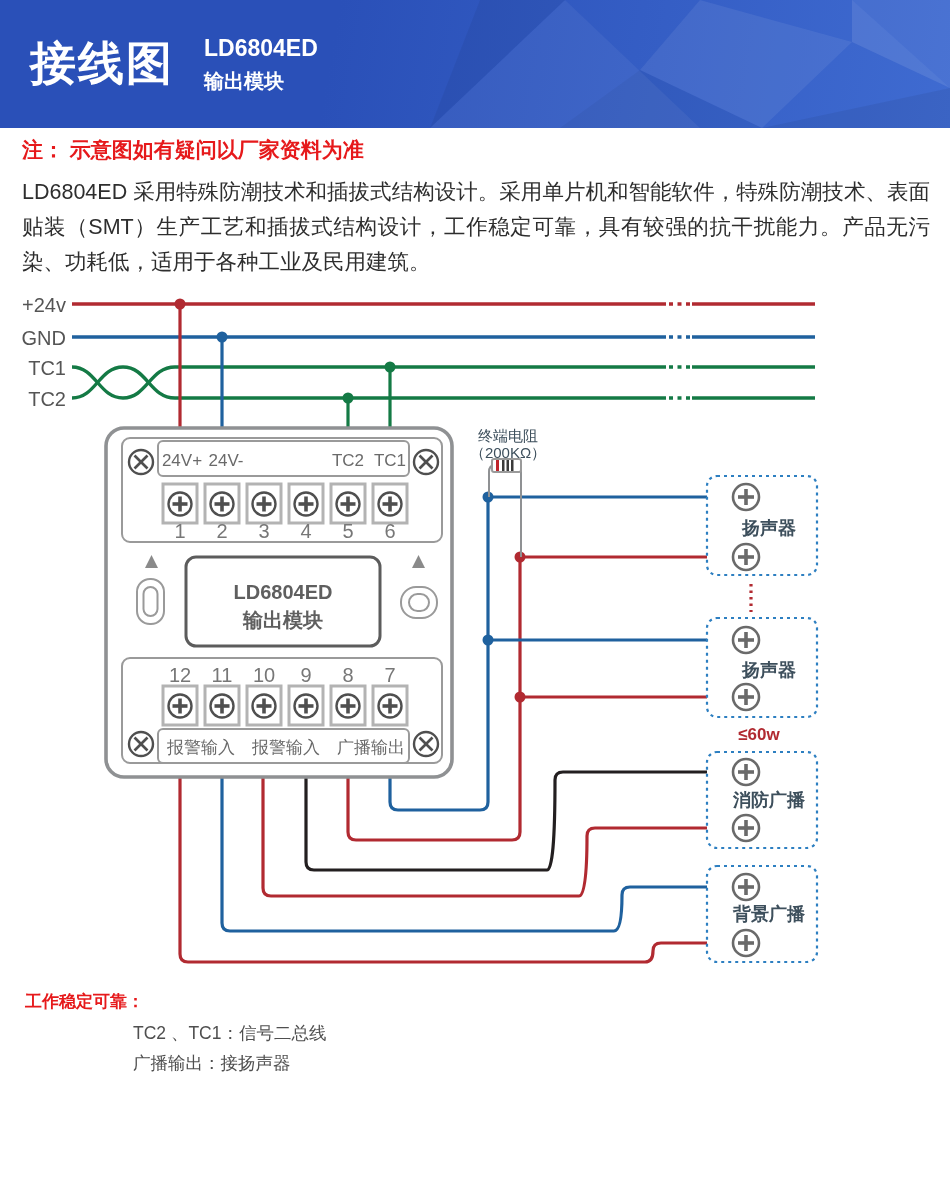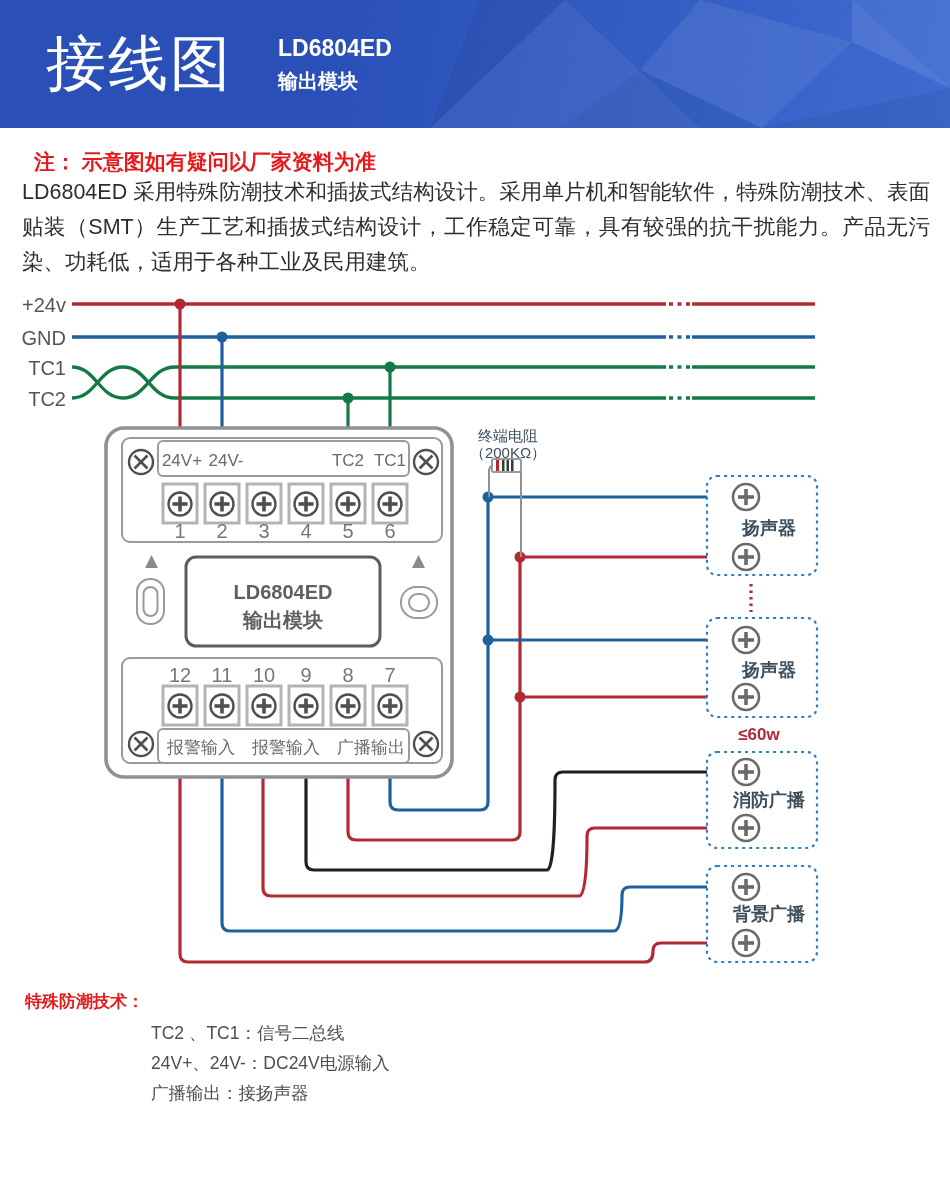--- a/index.html
+++ b/index.html
@@ -3,27 +3,27 @@
 <meta charset="utf-8">
 <style>
   html,body{margin:0;padding:0;background:#ffffff;}
   .page{position:relative;width:950px;height:1179px;background:#fff;overflow:hidden;
         font-family:"Liberation Sans","DejaVu Sans",sans-serif;}
   
   .header{position:absolute;left:0;top:0;width:950px;height:128px;
           background:linear-gradient(100deg,var(--header-blue-1) 0%,var(--header-blue-1) 35%,var(--header-blue-2) 100%);}
   .header svg{position:absolute;left:0;top:0;}
   .title-row{position:absolute;left:30px;top:0;height:128px;display:flex;align-items:center;color:#fff;}
-  .title-main{font-size:60px;font-weight:normal;letter-spacing:2px;margin:16px;}
+  .title-main{font-size:46px;font-weight:bold;letter-spacing:2px;margin:0;}
   .title-sub{margin-left:30px;line-height:1.35;}
   .title-model{font-size:23px;font-weight:600;}
   .title-type{font-size:20px;font-weight:600;margin-top:3px;}
   
   .note{position:absolute;left:22px;top:136px;font-size:21px;font-weight:bold;
-        color:var(--accent-red);margin:12px;}
+        color:var(--accent-red);margin:0;}
   .desc{position:absolute;left:22px;top:175px;width:908px;font-size:21.5px;line-height:35px;
         color:#2e2e2e;margin:0;text-align:justify;}
   
   .diagram{position:absolute;left:0;top:285px;}
   .bus{fill:none;stroke-width:3.4;}
   .wire{fill:none;stroke-width:3.2;}
   .thin{fill:none;stroke-width:2;stroke:#8f9193;}
   .s-red{stroke:var(--wire-red);}  .s-blue{stroke:var(--wire-blue);}
   .s-green{stroke:var(--wire-green);} .s-black{stroke:var(--wire-black);}
   .f-red{fill:var(--wire-red);}  .f-blue{fill:var(--wire-blue);}  .f-green{fill:var(--wire-green);}
@@ -36,21 +36,21 @@
   .striptxt{fill:#6a6a6a;font-size:17px;}
   .numtxt{fill:#777;font-size:20px;}
   .disptxt{fill:#5f5f5f;font-size:20px;font-weight:600;}
   .devtxt{fill:var(--label-dark);font-size:18px;font-weight:600;}
   .restxt{fill:var(--label-dark);font-size:15px;}
   .wattxt{fill:var(--wire-red);font-size:17px;font-weight:600;}
   
   .legend{position:absolute;left:0;top:990px;width:950px;}
   .legend-head{position:absolute;left:25px;top:0;margin:0;font-size:17px;font-weight:600;
                color:var(--accent-red);}
-  .legend-list{position:absolute;left:151px;top:28px;margin:0;padding:0;list-style:none;
+  .legend-list{position:absolute;left:133px;top:28px;margin:0;padding:0;list-style:none;
                font-size:17.5px;line-height:30px;color:#4f4f4f;}
 </style>
 </head>
 <body>
 
 <div class="page">
 
   <div class="header">
     <svg width="950" height="128" viewBox="0 0 950 128">
       <polygon points="480,0 565,0 430,128" fill="rgba(0,0,0,0.05)"></polygon>
@@ -248,21 +248,20 @@
 
     <g>
       <rect x="707" y="866" width="110" height="96" rx="10" class="dashbox"></rect>
       <use href="#plus-terminal" x="746" y="887"></use>
       <use href="#plus-terminal" x="746" y="943"></use>
       <text x="769" y="920" text-anchor="middle" class="devtxt">背景广播</text>
     </g>
   </svg>
 
   <div class="legend">
-    <p class="legend-head">特殊防潮技术：</p>
+    <p class="legend-head">工作稳定可靠：</p>
     <ul class="legend-list">
       <li>TC2 、TC1：信号二总线</li>
-      <li>24V+、24V-：DC24V电源输入</li>
       <li>广播输出：接扬声器</li>
     </ul>
   </div>
 
 </div>
 
 </body></html>

